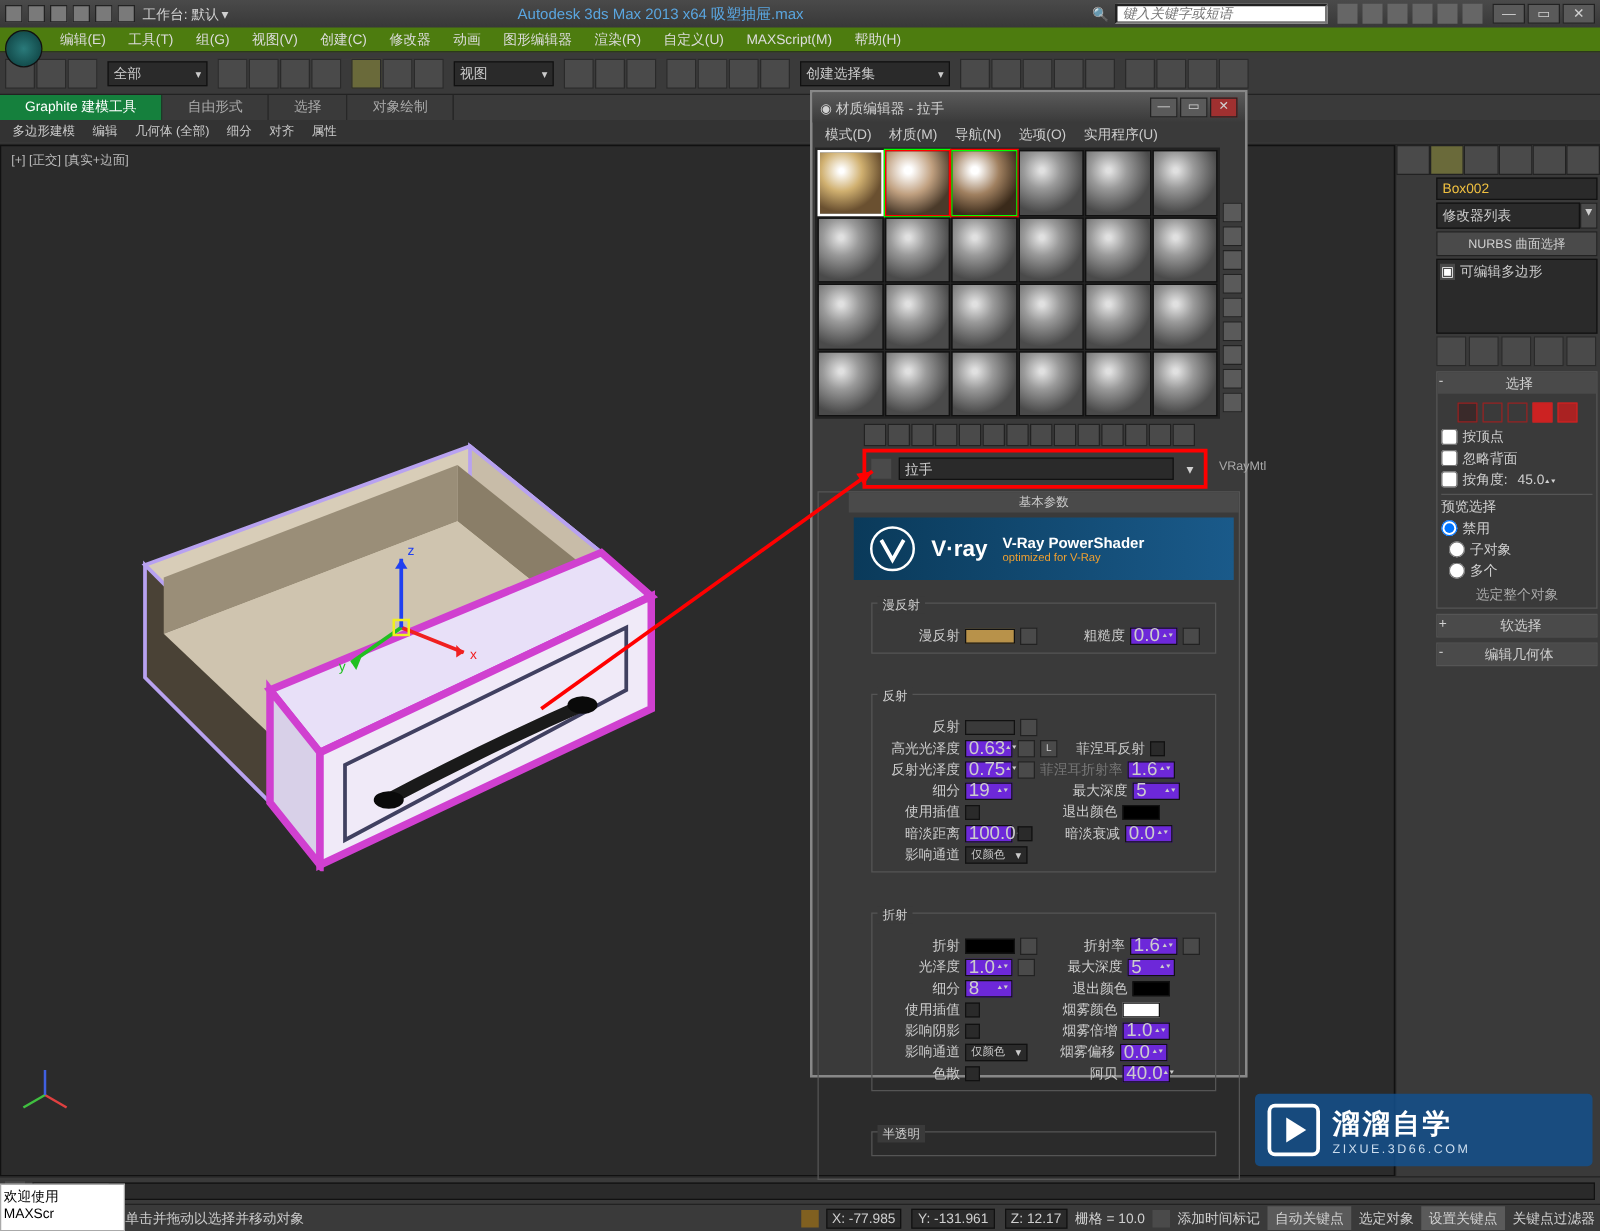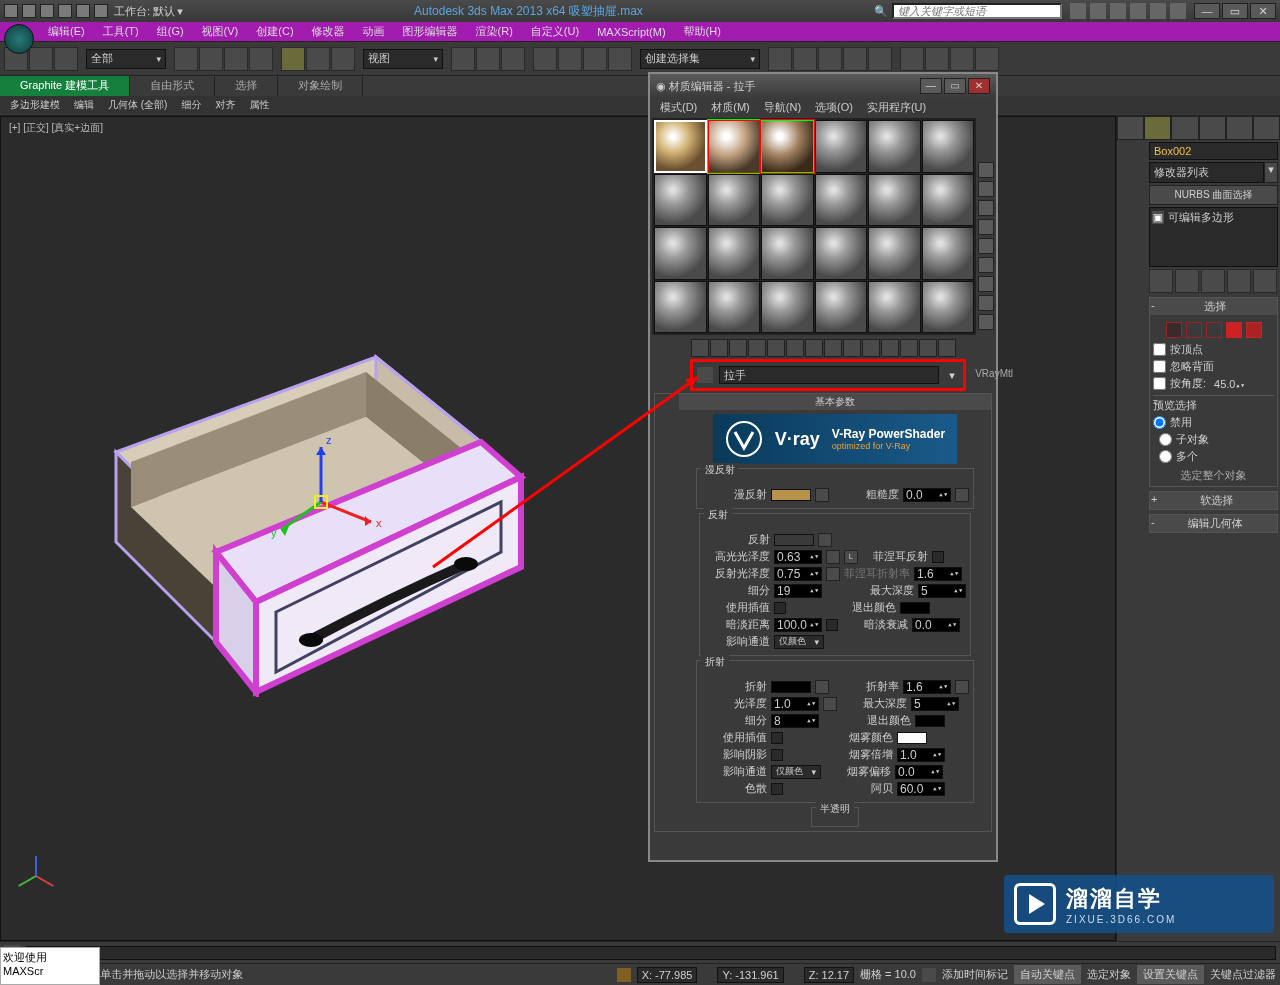--- a/index.html
+++ b/index.html
@@ -6,21 +6,21 @@
 body { background: #393939; color: #d0d0d0; width: 1280px; height: 985px; overflow: hidden; position: relative; }
 .titlebar { height: 22px; background: linear-gradient(#4a4a4a,#383838); display: flex; align-items: center; padding: 0 4px; }
 .titlebar .qat { display: flex; gap: 4px; }
 .titlebar .qat .ico { width: 14px; height: 14px; background: #7a7a7a; border: 1px solid #222; }
 .titlebar .title { flex: 1; text-align: center; color: #5aa6e0; font-size: 12px; }
 .titlebar .search { width: 170px; height: 16px; background: #fff; color: #888; padding: 0 4px; font-style: italic; }
 .titlebar .syswin { display: flex; gap: 2px; margin-left: 8px; }
 .titlebar .syswin div { width: 26px; height: 16px; background: #5a5a5a; border: 1px solid #222; text-align: center; line-height: 14px; }
 .titlebar .helpicons { display: flex; gap: 4px; margin-left: 8px; }
 .titlebar .helpicons div { width: 16px; height: 16px; background: #666; }
-.menubar { height: 20px; background: #a21caf; display: flex; align-items: center; padding-left: 40px; gap: 2px; border-bottom: 1px solid #222; }
+.menubar { height: 20px; background: #4d7c0f; display: flex; align-items: center; padding-left: 40px; gap: 2px; border-bottom: 1px solid #222; }
 .menubar .appbtn { position: absolute; left: 4px; top: 24px; width: 30px; height: 30px; background: radial-gradient(#2a7a7a,#0a3a3a); border-radius: 50%; border: 1px solid #111; z-index: 5; }
 .menubar .mi { padding: 2px 8px; color: #dcdcdc; cursor: pointer; }
 .toolbar { height: 34px; background: #3a3a3a; display: flex; align-items: center; padding: 0 4px; gap: 8px; border-bottom: 1px solid #222; }
 .tbg { display: flex; gap: 1px; }
 .tbtn { width: 24px; height: 24px; background: #4a4a4a; border: 1px solid #2a2a2a; }
 .tbtn.active { background: #6a6a3a; }
 .tbsel { height: 20px; background: #2a2a2a; color: #ccc; border: 1px solid #111; padding: 0 4px; min-width: 80px; display: flex; align-items: center; justify-content: space-between; }
 .tbsel::after { content: "▾"; font-size: 9px; }
 .ribbon { height: 40px; background: #3a3a3a; border-bottom: 1px solid #222; }
 .ribbon .tabs { height: 20px; display: flex; }
@@ -52,33 +52,33 @@
 .sidetools div { width: 16px; height: 16px; background: #5a5a5a; border: 1px solid #222; }
 .mattoolbar { display: flex; gap: 1px; padding: 2px; justify-content: center; flex-wrap: wrap; }
 .mattoolbar div { width: 18px; height: 18px; background: #4a4a4a; border: 1px solid #222; }
 .namebox { display: flex; align-items: center; padding: 4px; gap: 6px; border: 3px solid #f00; margin: 0 30px 0 40px; position: relative; }
 .namebox input { flex: 1; background: #2a2a2a; color: #ccc; border: 1px solid #111; height: 18px; padding: 0 4px; }
 .namebox .pick { width: 16px; height: 16px; background: #4a4a4a; }
 .typelbl { position: absolute; right: -50px; top: 6px; color: #aaa; font-size: 10px; }
 .redarrow { position: absolute; left: -270px; top: 10px; width: 280px; height: 200px; pointer-events: none; }
 .rollout { margin: 2px 4px; border: 1px solid #555; padding-left: 24px; }
 .rollout .rhead { background: #4a4a4a; text-align: center; padding: 1px; font-size: 10px; color: #ccc; }
-.rollout .rbody { padding: 4px; display: flex; flex-direction: column; gap: 4px; align-items: center; }
+.rollout .rbody { padding: 4px; display: flex; flex-direction: column; gap: 4px; }
 .vraylogo { height: 50px; background: linear-gradient(90deg,#0a3a5a,#1a5a8a); display: flex; align-items: center; padding: 0 12px; gap: 12px; color: #fff; }
 .vraylogo .logo { font-size: 18px; font-weight: bold; }
 .vraylogo .sub1 { font-size: 12px; font-weight: bold; }
 .vraylogo .sub2 { font-size: 9px; color: #f0a030; }
 .vraylogo svg { flex-shrink: 0; }
-.param-group { border: 1px solid #555; padding: 4px; margin: 0; }
+.param-group { border: 1px solid #555; padding: 4px; margin: 14px; }
 .param-group .gt { position: relative; top: -10px; background: #3a3a3a; display: inline-block; padding: 0 4px; font-size: 10px; }
 .prow { display: flex; align-items: center; gap: 4px; font-size: 10px; margin-bottom: 2px; }
 .prow .lbl { width: 66px; text-align: right; color: #ccc; }
 .prow .lbl2 { width: 66px; text-align: right; color: #ccc; }
 .prow .swatch { width: 40px; height: 12px; border: 1px solid #111; }
-.prow .spin { width: 48px; height: 14px; background: #000000; color: #ccc; border: 1px solid #111; font-size: 12px; padding: 0 2px; display: flex; align-items: center; }
+.prow .spin { width: 38px; height: 14px; background: #6d28d9; color: #ccc; border: 1px solid #111; font-size: 15px; padding: 0 2px; display: flex; align-items: center; }
 .prow .chk { width: 12px; height: 12px; border: 1px solid #111; background: #2a2a2a; }
 .prow .btn { width: 14px; height: 14px; background: #4a4a4a; border: 1px solid #222; text-align: center; font-size: 8px; line-height: 12px; }
 .cmdpanel { width: 164px; background: #3a3a3a; border-left: 1px solid #222; display: flex; flex-direction: column; }
 .cmdtabs { display: flex; height: 24px; }
 .cmdtabs div { flex: 1; background: #4a4a4a; border: 1px solid #222; }
 .cmdtabs div.active { background: #6a6a3a; }
 .cmdbody { flex: 1; padding: 2px; overflow: hidden; margin-left: 30px; }
 .cmdbody .objname { background: #2a2a2a; color: #f0c040; padding: 2px 4px; border: 1px solid #111; }
 .cmdbody .modsel { display: flex; margin-top: 2px; }
 .cmdbody .modsel .s { flex: 1; background: #2a2a2a; color: #ccc; border: 1px solid #111; padding: 2px 4px; }
@@ -87,21 +87,21 @@
 .btngrid div { background: #4a4a4a; border: 1px solid #222; text-align: center; padding: 2px; font-size: 10px; }
 .rollcmd { border: 1px solid #555; margin-top: 4px; }
 .rollcmd .rh { background: #4a4a4a; text-align: center; padding: 1px; font-size: 10px; }
 .rollcmd .rb { padding: 3px; font-size: 10px; }
 .rollcmd .rb label { display: flex; align-items: center; gap: 4px; margin: 2px 0; }
 .timeline { position: absolute; bottom: 22px; left: 0; right: 0; height: 22px; background: #3a3a3a; border-top: 1px solid #222; display: flex; align-items: center; padding: 0 4px; gap: 6px; }
 .timeslider { flex: 1; height: 14px; background: #2a2a2a; border: 1px solid #111; position: relative; }
 .timeslider .frame { position: absolute; left: 0; width: 60px; height: 100%; background: #5a5a5a; text-align: center; font-size: 9px; line-height: 14px; }
 .statusbar { position: absolute; bottom: 0; left: 0; right: 0; height: 22px; background: #3a3a3a; border-top: 1px solid #222; display: flex; align-items: center; gap: 6px; padding: 0 4px; font-size: 10px; }
 .statusbar .sel { background: #5a3a5a; color: #fff; padding: 2px 6px; }
-.statusbar .coord { display: flex; gap: 20px; }
+.statusbar .coord { display: flex; gap: 8px; }
 .statusbar .coord span { background: #2a2a2a; padding: 1px 4px; border: 1px solid #111; }
 .statusbar .key { background: #5a5a5a; padding: 2px 6px; }
 .welcomebar { position: absolute; bottom: 0; left: 0; height: 38px; width: 100px; background: #fff; color: #000; padding: 2px; font-size: 10px; z-index: 3; border: 1px solid #aaa; display: flex; flex-direction: column; }
 .watermark { position: absolute; right: 6px; bottom: 52px; width: 270px; height: 58px; background: rgba(20,80,140,0.85); border-radius: 4px; display: flex; align-items: center; gap: 10px; padding: 4px 10px; color: #fff; z-index: 50; }
 .watermark .play { width: 42px; height: 42px; border: 3px solid #fff; border-radius: 6px; display: flex; align-items: center; justify-content: center; }
 .watermark .play::before { content: ""; border-left: 16px solid #fff; border-top: 10px solid transparent; border-bottom: 10px solid transparent; margin-left: 4px; }
 .watermark .txt1 { font-size: 22px; font-weight: bold; letter-spacing: 2px; }
 .watermark .txt2 { font-size: 10px; letter-spacing: 2px; color: #cde; }
 .viewcube { position: absolute; right: 170px; top: 4px; width: 70px; height: 70px; opacity: 0.6; z-index: 4; }
 .spin::after { content: "⯅⯆"; font-size: 6px; margin-left: auto; line-height: 6px; }
@@ -550,21 +550,21 @@
           <span class="lbl">影响通道</span>
           <div class="tbsel" style="min-width:50px;height:14px;font-size:9px">仅颜色</div>
           <span class="lbl2">烟雾偏移</span>
           <div class="spin">0.0</div>
         </div>
         <div class="prow">
           <span class="lbl">色散</span>
           <div class="chk"></div>
           <span style="width:36px"></span>
           <span class="lbl2">阿贝</span>
-          <div class="spin">60.0</div>
+          <div class="spin">40.0</div>
         </div>
       </div>
       <div class="param-group" style="padding-bottom:0">
         <span class="gt">半透明</span>
       </div>
     </div>
   </div>
 </div>
 
 <div class="timeline">

